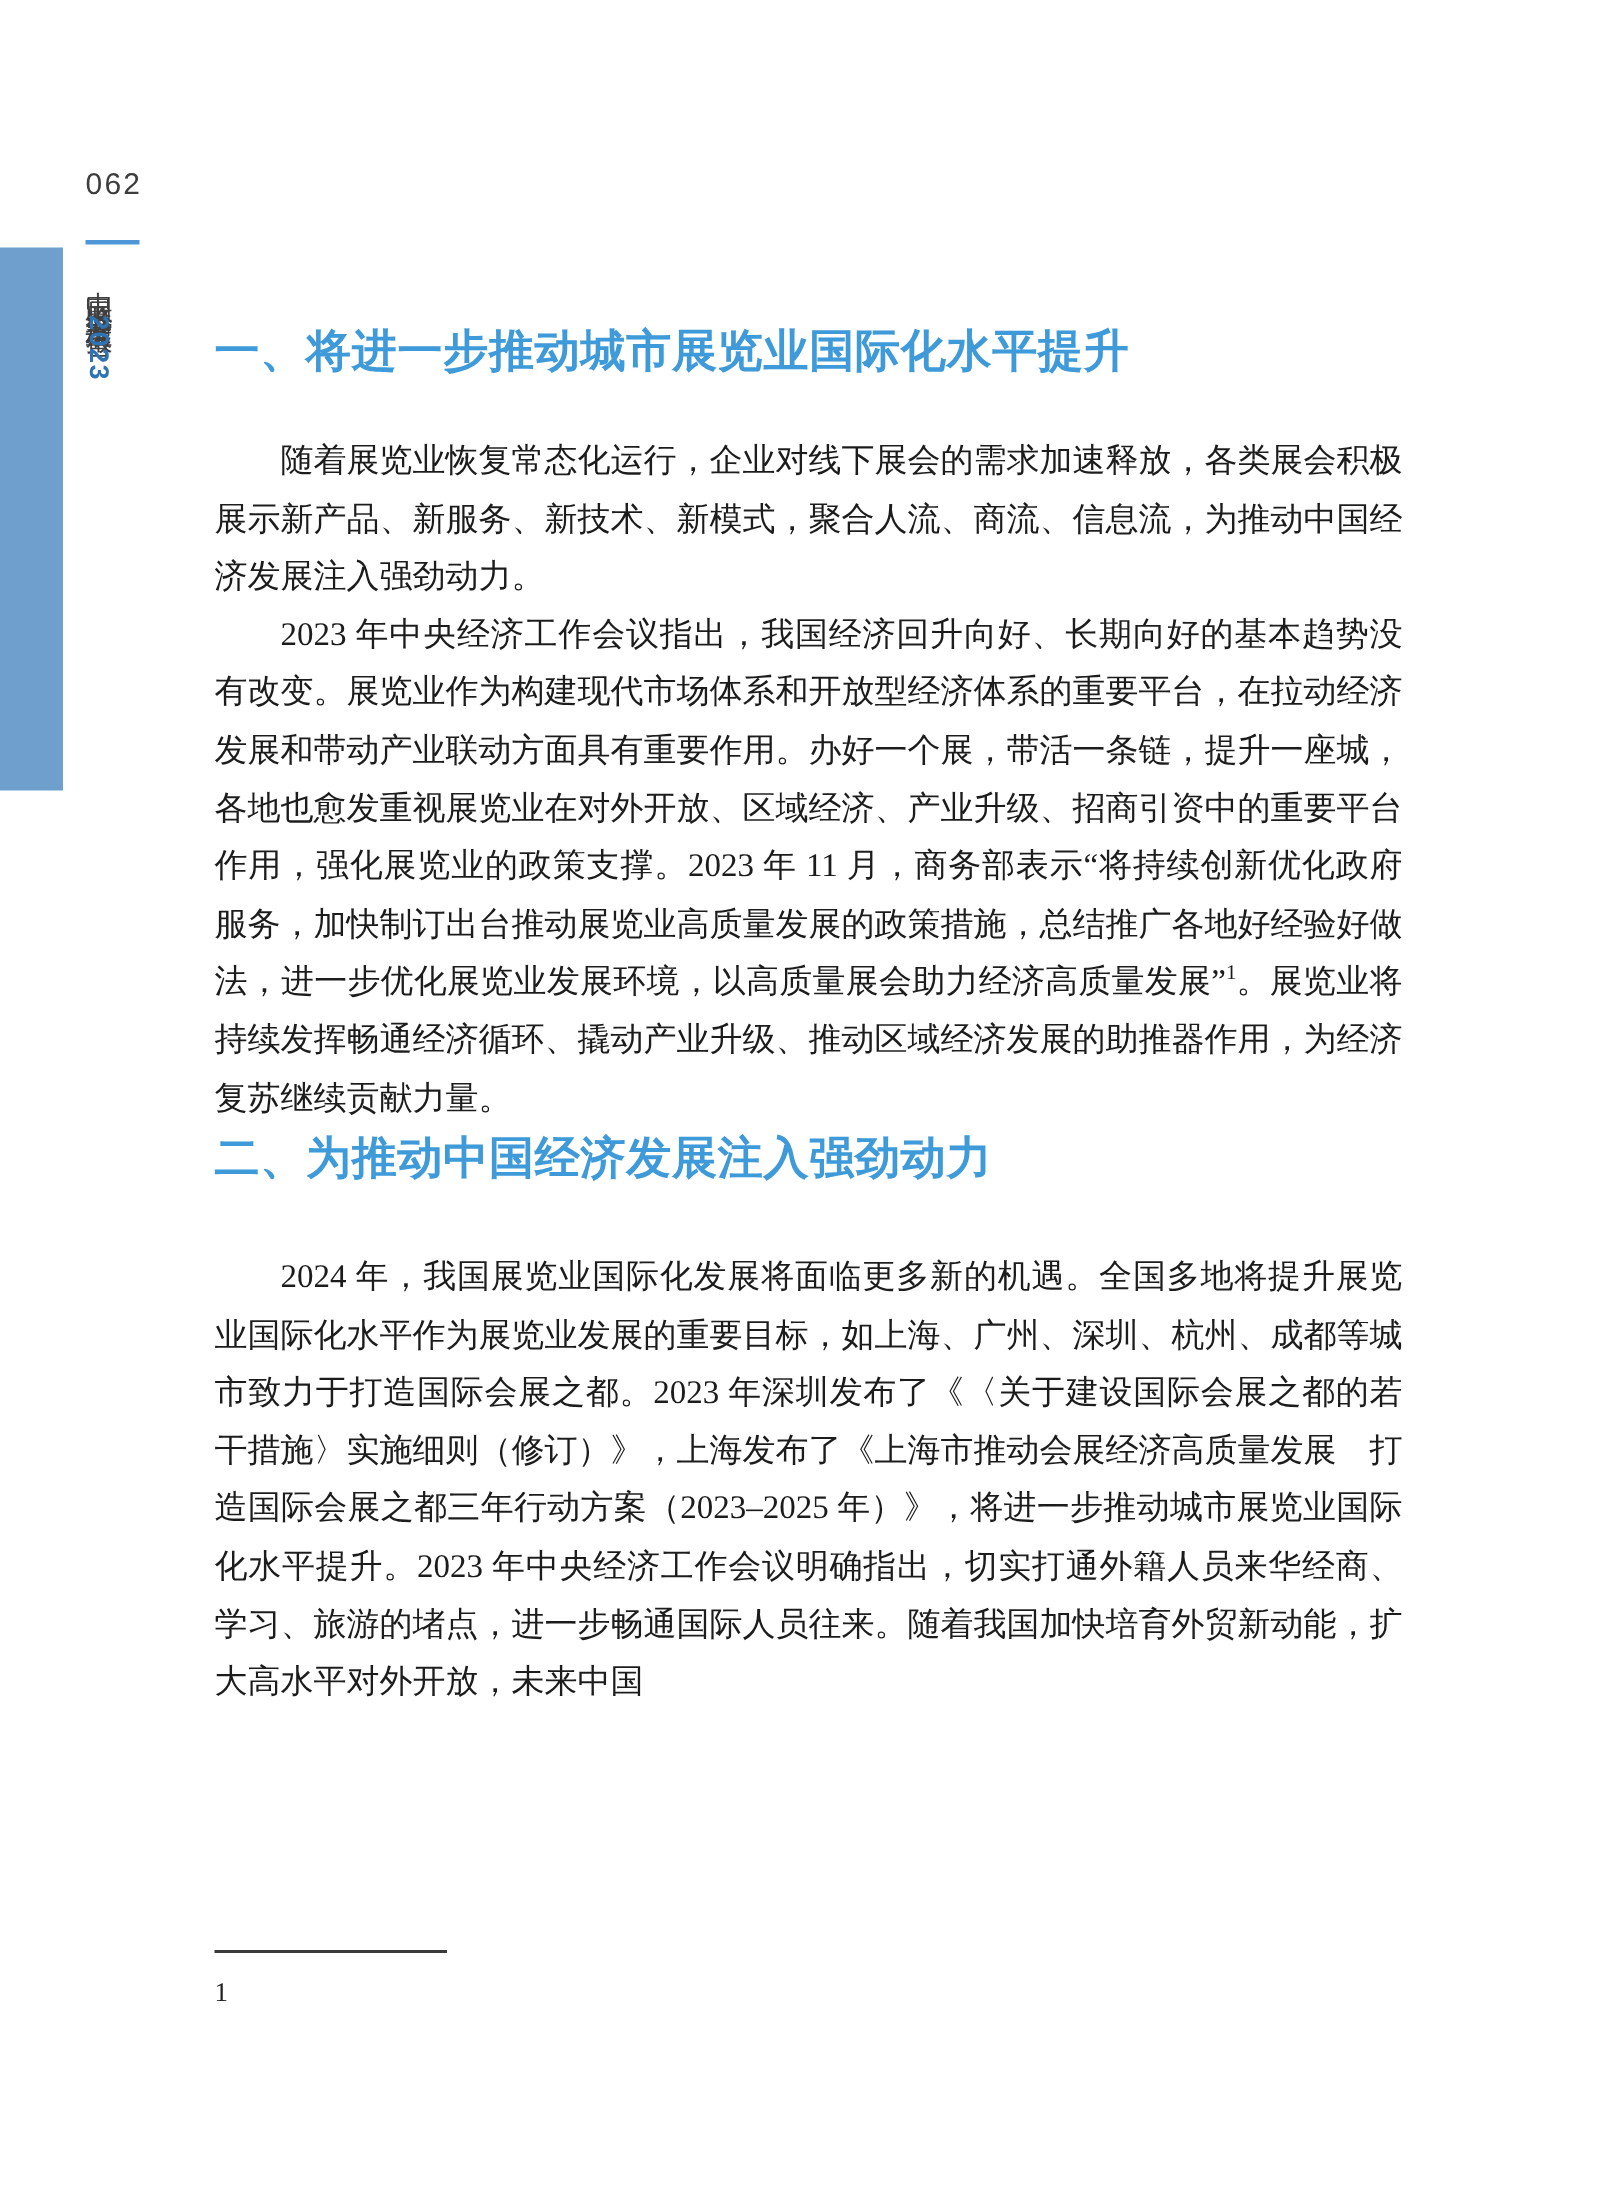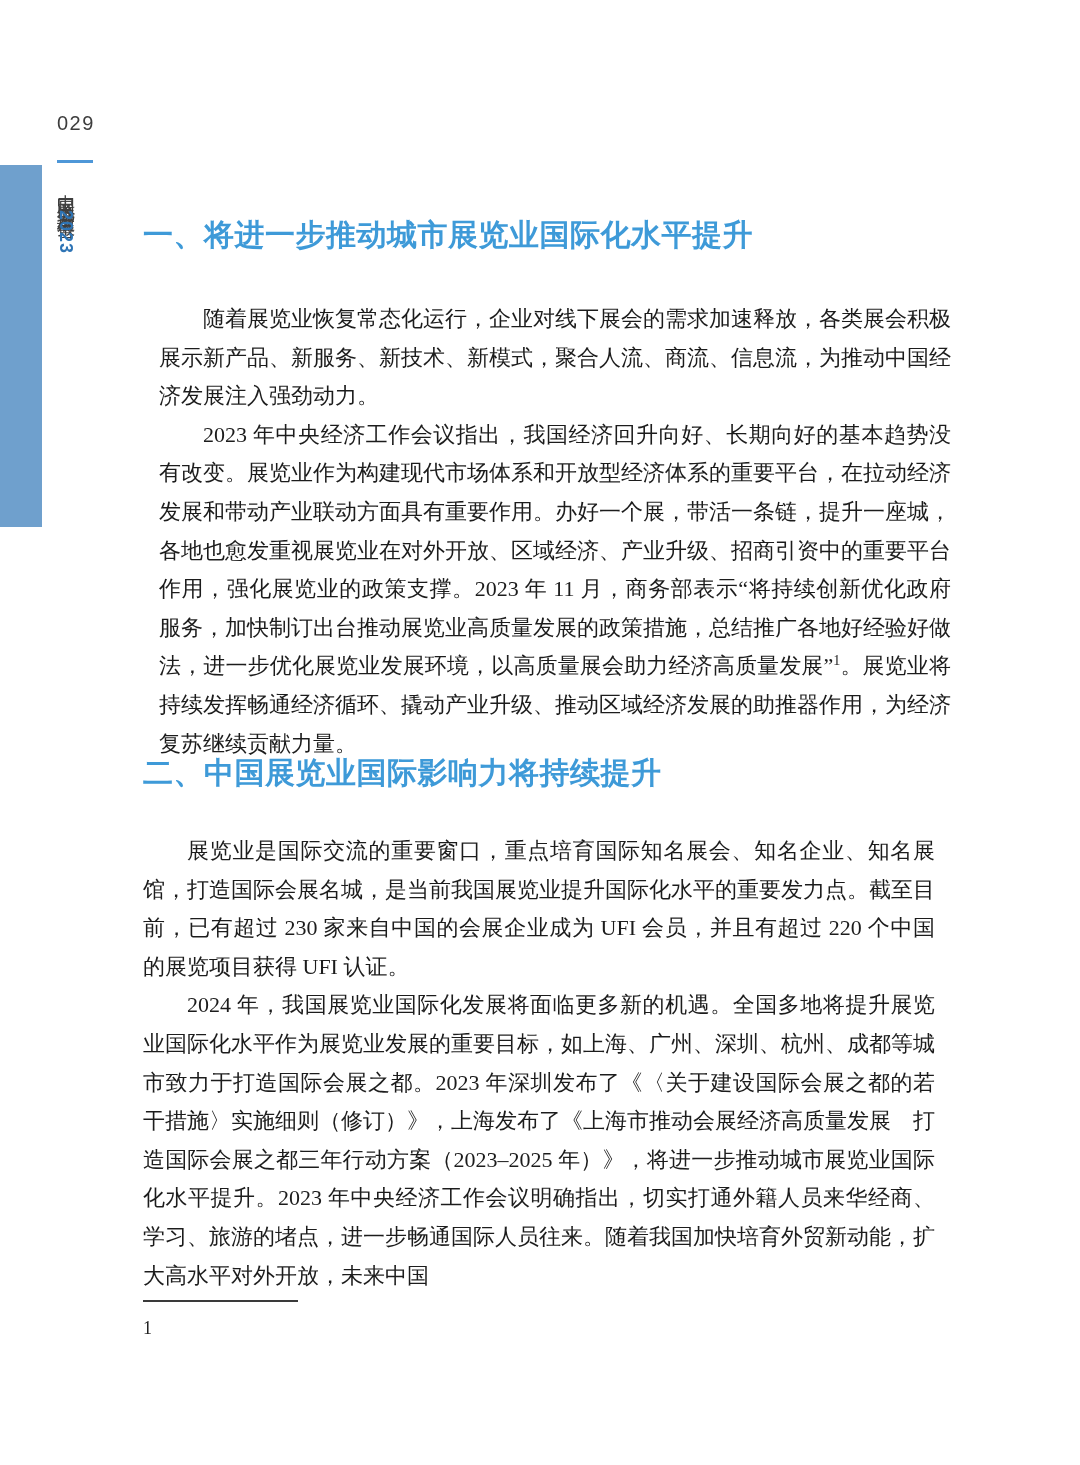--- a/index.html
+++ b/index.html
@@ -66,21 +66,21 @@
     color: #3e9ad8;
     line-height: 38px;
   }
   .heading-1 { top: 216px; }
   .heading-2 { top: 754px; }
   .body-block {
     position: absolute;
     left: 143px;
     width: 792px;
   }
-  .body-block-1 { top: 300px; margin-left: 16px; }
+  .body-block-1 { top: 288px; }
   .body-block-2 { top: 832px; }
   .body-block p {
     font-family: "Liberation Serif", serif;
     font-size: 22px;
     line-height: 38.6px;
     color: #1c1c1c;
     text-align: justify;
     text-indent: 44px;
   }
   .body-block p sup {
@@ -107,39 +107,38 @@
     font-size: 18px;
     line-height: 28px;
     color: #222222;
   }
 </style>
 </head>
 <body>
 
 <div class="page">
 
-  <div class="page-number">029</div>
+  <div class="page-number">062</div>
 
   <div class="page-number-rule"></div>
 
   <div class="sidebar-accent-bar"></div>
 
   <div class="sidebar-vertical-title"><span>中国展览经济发展报告</span><span class="year">2023</span></div>
 
   <h1 class="section-heading heading-1">一、将进一步推动城市展览业国际化水平提升</h1>
 
   <div class="body-block body-block-1">
     <p>随着展览业恢复常态化运行，企业对线下展会的需求加速释放，各类展会积极展示新产品、新服务、新技术、新模式，聚合人流、商流、信息流，为推动中国经济发展注入强劲动力。</p>
     <p><span>2023 年中央经济工作会议指出，我国经济回升向好、长期向好的基本趋势没有改变。展览业作为构建现代市场体系和开放型经济体系的重要平台，在拉动经济发展和带动产业联动方面具有重要作用。办好一个展，带活一条链，提升一座城，各地也愈发重视展览业在对外开放、区域经济、产业升级、招商引资中的重要平台作用，强化展览业的政策支撑。2023 年 11 月，商务部表示“将持续创新优化政府服务，加快制订出台推动展览业高质量发展的政策措施，总结推广各地好经验好做法，进一步优化展览业发展环境，以高质量展会助力经济高质量发展”</span><sup>1</sup><span>。展览业将持续发挥畅通经济循环、撬动产业升级、推动区域经济发展的助推器作用，为经济复苏继续贡献力量。</span></p>
   </div>
 
-  <h1 class="section-heading heading-2">二、中国展览业国际影响力将持续提升</h1>
+  <h1 class="section-heading heading-2">二、为推动中国经济发展注入强劲动力</h1>
 
   <div class="body-block body-block-2">
-    <p>展览业是国际交流的重要窗口，重点培育国际知名展会、知名企业、知名展馆，打造国际会展名城，是当前我国展览业提升国际化水平的重要发力点。截至目前，已有超过 230 家来自中国的会展企业成为 UFI 会员，并且有超过 220 个中国的展览项目获得 UFI 认证。</p>
     <p>2024 年，我国展览业国际化发展将面临更多新的机遇。全国多地将提升展览业国际化水平作为展览业发展的重要目标，如上海、广州、深圳、杭州、成都等城市致力于打造国际会展之都。2023 年深圳发布了《〈关于建设国际会展之都的若干措施〉实施细则（修订）》，上海发布了《上海市推动会展经济高质量发展　打造国际会展之都三年行动方案（2023–2025 年）》，将进一步推动城市展览业国际化水平提升。2023 年中央经济工作会议明确指出，切实打通外籍人员来华经商、学习、旅游的堵点，进一步畅通国际人员往来。随着我国加快培育外贸新动能，扩大高水平对外开放，未来中国</p>
   </div>
 
   <div class="footnote-divider"></div>
 
   <div class="footnote">
     <span>1</span>
   </div>
 
 </div>

